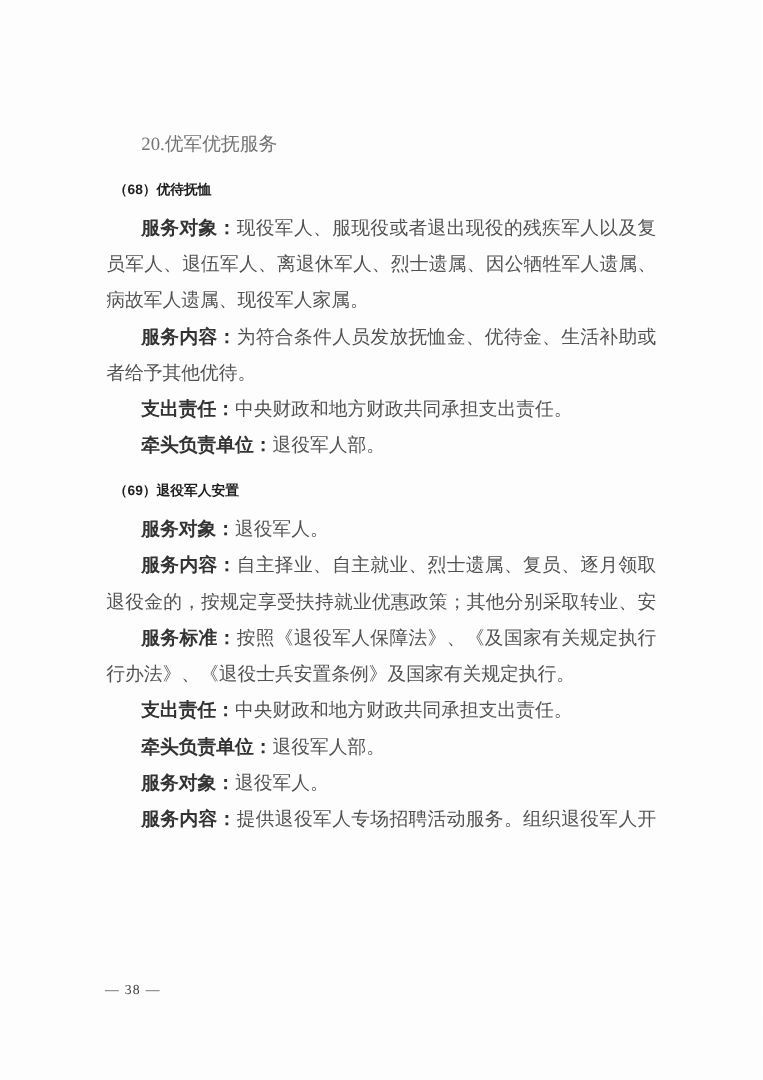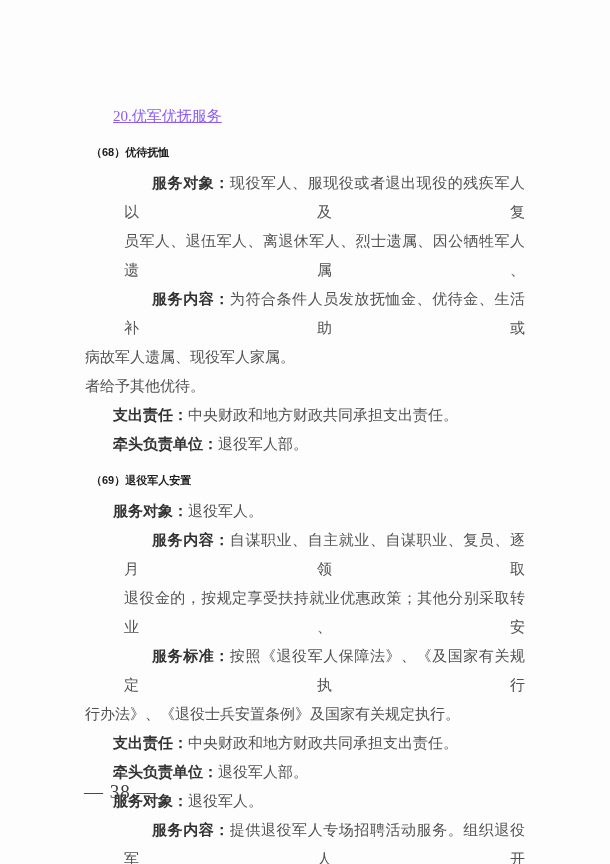--- a/index.html
+++ b/index.html
@@ -23,71 +23,69 @@
   }
   .line {
     font-size: 15px;
     line-height: 29px;
     color: #525252;
     white-space: normal;
   }
   .line.just {
     text-align: justify;
     text-align-last: justify;
-    margin-left: 39px;
   }
   .line.indent {
     text-indent: 28px;
   }
   .line.section {
     text-indent: 28px;
-    color: #8b5cf6;
+    color: #737373;
     font-size: 15px;
-    text-decoration: underline;
   }
   .line.heading {
     text-indent: 6px;
     font-weight: bold;
     font-size: 11px;
     color: #1e1e1e;
     margin: 7px 0 2px 0;
     font-family: "Liberation Sans", "DejaVu Sans", sans-serif;
   }
   .label {
     font-weight: bold;
     color: #333333;
   }
   .pagenum {
     position: absolute;
     left: 84px;
     top: 782px;
-    font-size: 19px;
+    font-size: 11px;
     line-height: 20px;
     color: #3f3f3f;
     letter-spacing: 1px;
     font-family: "Liberation Serif", "DejaVu Serif", serif;
   }
 </style>
 </head>
 <body>
 
 <div class="page">
   <div class="content" id="doc-content">
       <div class="line section"><span>20.优军优抚服务</span></div>
       <div class="line heading"><span>（68）优待抚恤</span></div>
       <div class="line body just indent"><span class="label">服务对象：</span><span>现役军人、服现役或者退出现役的残疾军人以及复</span></div>
       <div class="line body just"><span>员军人、退伍军人、离退休军人、烈士遗属、因公牺牲军人遗属、</span></div>
+      <div class="line body"><span>病故军人遗属、现役军人家属。</span></div>
       <div class="line body just indent"><span class="label">服务内容：</span><span>为符合条件人员发放抚恤金、优待金、生活补助或</span></div>
-      <div class="line body"><span>病故军人遗属、现役军人家属。</span></div>
       <div class="line body"><span>者给予其他优待。</span></div>
       <div class="line body indent"><span class="label">支出责任：</span><span>中央财政和地方财政共同承担支出责任。</span></div>
       <div class="line body indent"><span class="label">牵头负责单位：</span><span>退役军人部。</span></div>
       <div class="line heading"><span>（69）退役军人安置</span></div>
       <div class="line body indent"><span class="label">服务对象：</span><span>退役军人。</span></div>
-      <div class="line body just indent"><span class="label">服务内容：</span><span>自谋职业、自主就业、自谋职业、复员、逐月领取</span></div>
+      <div class="line body just indent"><span class="label">服务内容：</span><span>自主择业、自主就业、烈士遗属、复员、逐月领取</span></div>
       <div class="line body just"><span>退役金的，按规定享受扶持就业优惠政策；其他分别采取转业、安</span></div>
       <div class="line body just indent"><span class="label">服务标准：</span><span>按照《退役军人保障法》、《及国家有关规定执行</span></div>
       <div class="line body"><span>行办法》、《退役士兵安置条例》及国家有关规定执行。</span></div>
       <div class="line body indent"><span class="label">支出责任：</span><span>中央财政和地方财政共同承担支出责任。</span></div>
       <div class="line body indent"><span class="label">牵头负责单位：</span><span>退役军人部。</span></div>
       <div class="line body indent"><span class="label">服务对象：</span><span>退役军人。</span></div>
       <div class="line body just indent"><span class="label">服务内容：</span><span>提供退役军人专场招聘活动服务。组织退役军人开</span></div>
     </div>
   <div class="pagenum">— 38 —</div>
 </div>

